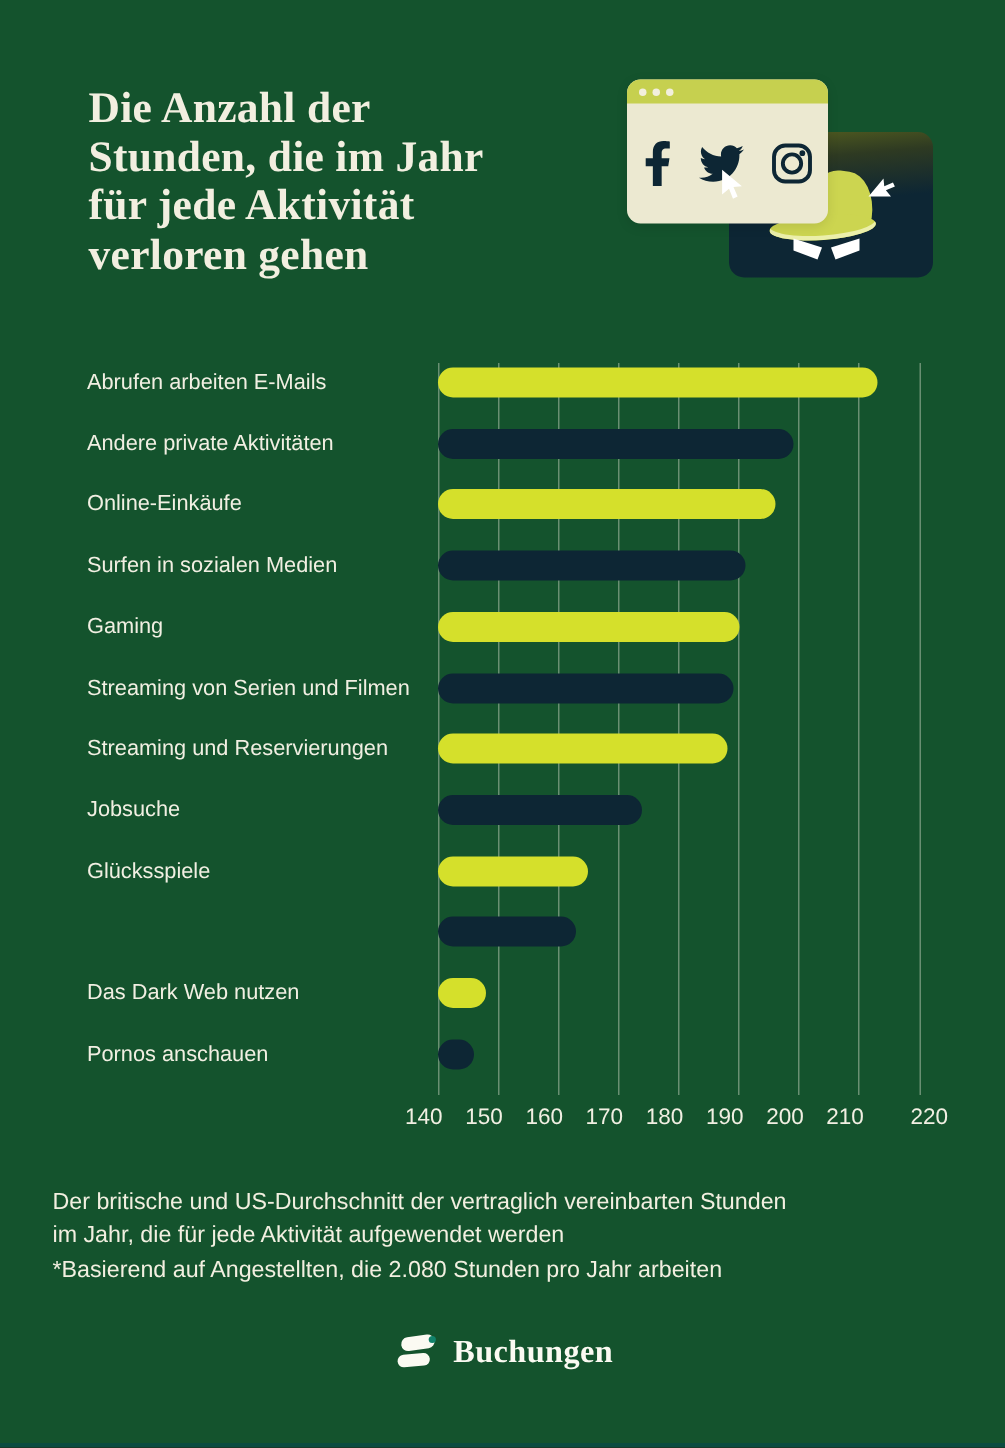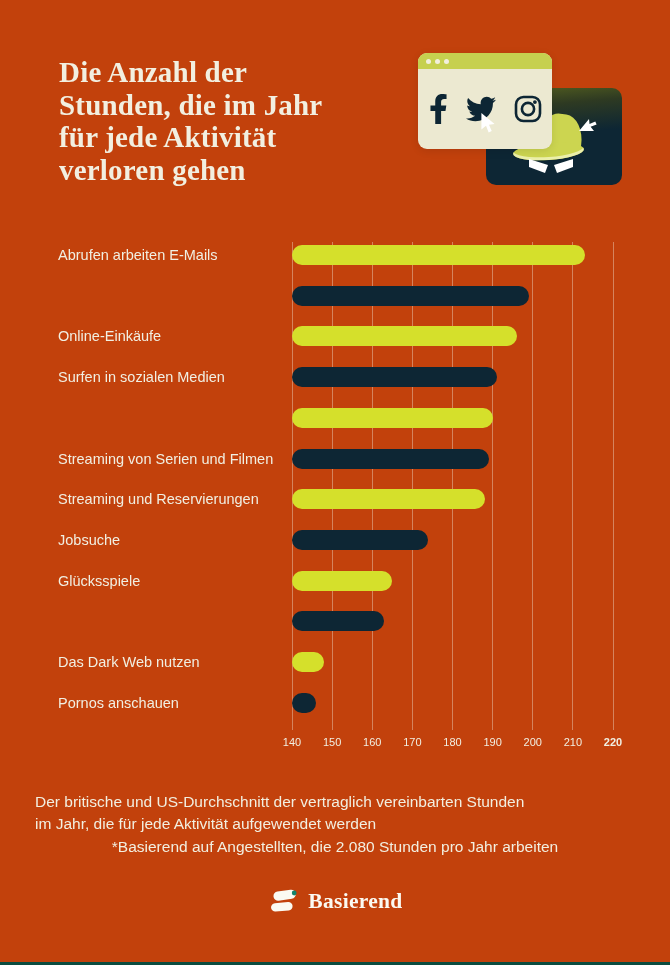--- a/index.html
+++ b/index.html
@@ -1,16 +1,16 @@
 <!DOCTYPE html>
 <html><head>
 <meta charset="utf-8">
 <style>
   html,body{margin:0;padding:0;background:#222;}
-  .page{position:relative;width:670px;height:965px;background:#c2410c;overflow:hidden;
+  .page{position:relative;width:670px;height:965px;background:#14532d;overflow:hidden;
         font-family:"Liberation Sans",sans-serif;}
   .title{position:absolute;left:59px;top:56px;font-family:"Liberation Serif",serif;
          font-weight:700;font-size:29px;line-height:32.5px;color:#F2EFE0;
          white-space:pre-line;letter-spacing:0.2px;}
   
   .back-window{position:absolute;left:486px;top:88px;width:136px;height:97px;border-radius:10px;
       background:linear-gradient(175deg,#55601F 0%,#2E3A22 20%,#0D2634 48%);overflow:hidden;}
   .hat-crown{position:absolute;left:53px;top:26px;width:44px;height:33px;background:#CCD550;
       border-radius:50% 50% 12% 12% / 100% 100% 16% 16%;transform:rotate(8deg);}
   .hat-brim{position:absolute;left:27px;top:55px;width:71px;height:17px;background:#CCD550;
@@ -24,26 +24,26 @@
   .tb-dot{width:5px;height:5px;border-radius:50%;background:#F2EFDD;}
   .front-icons{position:absolute;left:0;top:16px;right:0;bottom:0;
       display:flex;align-items:center;justify-content:center;gap:16px;}
   .front-cursor{position:absolute;left:62px;top:59px;}
   
   #chart{position:absolute;left:0;top:0;width:670px;height:965px;}
   .gridline{position:absolute;width:1px;background:rgba(244,242,230,0.38);}
   .cat-label{position:absolute;left:58px;width:228px;height:18px;line-height:18px;
       font-size:14.5px;color:#F1EFE2;}
   .bar{position:absolute;height:20px;border-radius:10px;}
-  .tick-label{position:absolute;width:44px;text-align:center;font-size:11px;color:#F1EFE2;}
+  .tick-label{position:absolute;width:44px;font-size:15px;color:#F1EFE2;}
   
   .footer-desc{position:absolute;top:791px;left:50%;transform:translateX(-50%);width:600px;
       text-align:left;font-size:15.5px;line-height:22px;color:#F2EFE0;white-space:pre-line;}
   .footer-note{position:absolute;top:836px;left:50%;transform:translateX(-50%);width:600px;
-      text-align:center;font-size:15.5px;line-height:22px;color:#F2EFE0;}
+      font-size:15.5px;line-height:22px;color:#F2EFE0;}
   .logo{position:absolute;top:885px;left:0;right:0;display:flex;justify-content:center;
       align-items:center;gap:9px;}
   .logo-text{font-family:"Liberation Serif",serif;font-weight:700;font-size:21.5px;
       color:#FBFAF2;letter-spacing:0.3px;}
   .bottom-edge{position:absolute;left:0;bottom:0;width:100%;height:3px;background:#0B4C40;}
 </style>
 </head>
 <body>
 
 <div class="page">
@@ -101,28 +101,30 @@
       <div class="tick-label" style="left: 390.375px; top: 736px;">170</div>
       <div class="gridline" style="left: 452px; top: 242px; height: 488px;"></div>
       <div class="tick-label" style="left: 430.5px; top: 736px;">180</div>
       <div class="gridline" style="left: 492.125px; top: 242px; height: 488px;"></div>
       <div class="tick-label" style="left: 470.625px; top: 736px;">190</div>
       <div class="gridline" style="left: 532.25px; top: 242px; height: 488px;"></div>
       <div class="tick-label" style="left: 510.75px; top: 736px;">200</div>
       <div class="gridline" style="left: 572.375px; top: 242px; height: 488px;"></div>
       <div class="tick-label" style="left: 550.875px; top: 736px;">210</div>
       <div class="gridline" style="left: 612.5px; top: 242px; height: 488px;"></div>
-      <div class="tick-label" style="left: 591px; top: 736px; font-weight: bold;">220</div>
+      <div class="tick-label" style="left: 607px; top: 736px;">220</div>
       <div class="cat-label" style="top: 246px;">Abrufen arbeiten E-Mails</div>
       <div class="bar" style="left: 292px; top: 245px; width: 292.912px; background: rgb(213, 224, 43);"></div>
+      <div class="cat-label" style="top: 286.72px;">Andere private Aktivitäten</div>
       <div class="bar" style="left: 292px; top: 285.72px; width: 236.738px; background: rgb(13, 38, 52);"></div>
       <div class="cat-label" style="top: 327.44px;">Online-Einkäufe</div>
       <div class="bar" style="left: 292px; top: 326.44px; width: 224.7px; background: rgb(213, 224, 43);"></div>
       <div class="cat-label" style="top: 368.16px;">Surfen in sozialen Medien</div>
       <div class="bar" style="left: 292px; top: 367.16px; width: 204.637px; background: rgb(13, 38, 52);"></div>
+      <div class="cat-label" style="top: 408.88px;">Gaming</div>
       <div class="bar" style="left: 292px; top: 407.88px; width: 200.625px; background: rgb(213, 224, 43);"></div>
       <div class="cat-label" style="top: 449.6px;">Streaming von Serien und Filmen</div>
       <div class="bar" style="left: 292px; top: 448.6px; width: 196.613px; background: rgb(13, 38, 52);"></div>
       <div class="cat-label" style="top: 490.32px;">Streaming und Reservierungen</div>
       <div class="bar" style="left: 292px; top: 489.32px; width: 192.6px; background: rgb(213, 224, 43);"></div>
       <div class="cat-label" style="top: 531.04px;">Jobsuche</div>
       <div class="bar" style="left: 292px; top: 530.04px; width: 136.425px; background: rgb(13, 38, 52);"></div>
       <div class="cat-label" style="top: 571.76px;">Glücksspiele</div>
       <div class="bar" style="left: 292px; top: 570.76px; width: 100.312px; background: rgb(213, 224, 43);"></div>
       <div class="bar" style="left: 292px; top: 611.48px; width: 92.2875px; background: rgb(13, 38, 52);"></div>
@@ -137,17 +139,17 @@
   <div class="footer-note">*Basierend auf Angestellten, die 2.080 Stunden pro Jahr arbeiten</div>
 
   <div class="logo">
     <svg width="32" height="32" viewBox="0 0 40 40">
       <g fill="#FBFAF2">
         <rect x="8" y="7" width="28" height="11.5" rx="5.75" transform="rotate(-8 22 12.75)"></rect>
         <rect x="5" y="22" width="27" height="10.5" rx="5.25" transform="rotate(-5 18.5 27.25)"></rect>
       </g>
       <circle cx="34" cy="10" r="3" fill="#12826A"></circle>
     </svg>
-    <span class="logo-text">Basierend</span>
+    <span class="logo-text">Buchungen</span>
   </div>
 
   <div class="bottom-edge"></div>
 </div>
 
 </body></html>

